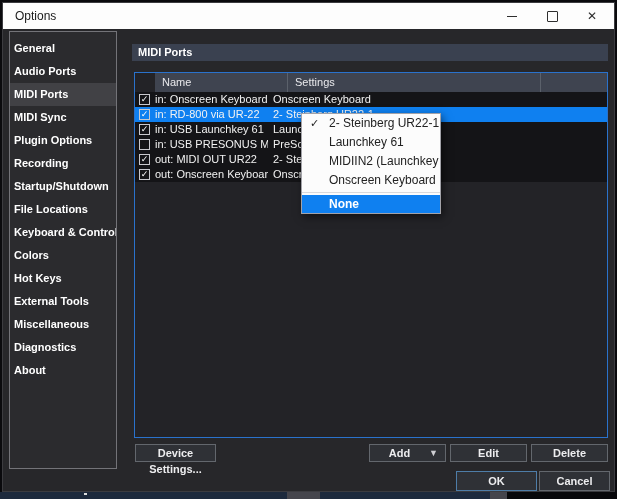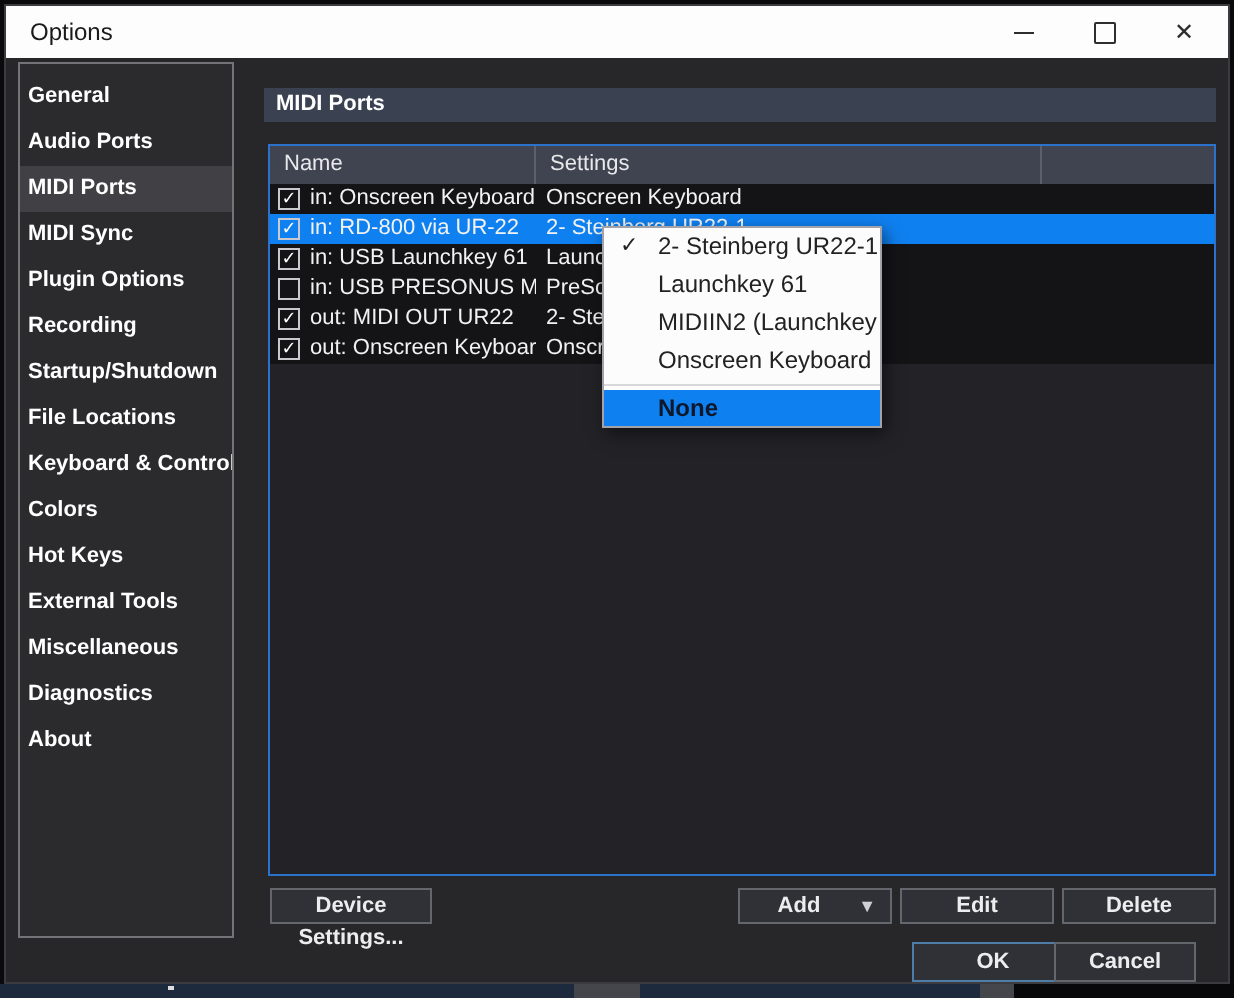--- a/index.html
+++ b/index.html
@@ -24,51 +24,51 @@
            white-space:nowrap;overflow:hidden;}
   .sb-item.selected{background:#414145;}
 
   
   .section-header{position:absolute;left:129px;top:41px;width:476px;height:17px;background:#3a4150;
                   color:#fff;font-weight:bold;font-size:11px;line-height:17px;padding-left:6px;box-sizing:border-box;}
 
   .table{position:absolute;left:131px;top:69px;width:474px;height:366px;border:1px solid #2a72cc;
          background:#232327;box-sizing:border-box;overflow:hidden;}
   .t-header{display:grid;grid-template-columns:133px 253px 1fr;height:19px;background:#3f4450;
-            color:#e9e9ec;font-size:11px;line-height:19px;}
+            color:#e9e9ec;font-size:11px;line-height:19px;margin-left:20px;}
   .hcell{padding-left:7px;border-right:1px solid #5b616b;box-sizing:border-box;overflow:hidden;white-space:nowrap;}
   .hcell:last-child{border-right:none;}
   .t-row{display:grid;grid-template-columns:133px 253px 1fr;height:15px;background:#141417;color:#f2f2f2;
          font-size:11px;line-height:15px;white-space:nowrap;}
   .t-row.selected{background:#0f80f0;}
   .name-cell{display:flex;align-items:center;overflow:hidden;padding-left:4px;}
   .cb{width:9px;height:9px;border:1px solid #c9c9ce;margin-right:5px;flex:0 0 auto;font-size:9px;
       line-height:9px;color:#fff;text-align:center;box-sizing:content-box;}
   .settings-cell{padding-left:5px;overflow:hidden;}
 
   
   .menu{position:absolute;left:298px;top:110px;width:140px;background:#fcfcfc;border:1px solid #a2a2a8;
         box-shadow:2px 3px 8px rgba(0,0,0,.5);z-index:10;box-sizing:border-box;}
   .menu-item{height:19px;line-height:19px;position:relative;padding-left:27px;font-size:12px;color:#222;
              white-space:nowrap;overflow:hidden;}
   .menu-check{position:absolute;left:8px;top:0;font-size:11px;color:#222;}
   .menu-sep{height:1px;background:#d9d9dc;margin:2px 0;}
-  .menu-none{height:18px;line-height:18px;background:#0f80f0;color:#0f172a;padding-left:27px;font-size:12px;
+  .menu-none{height:18px;line-height:18px;background:#0f80f0;color:#ffffff;padding-left:27px;font-size:12px;
              font-weight:bold;}
 
   
   .btn{position:absolute;background:#2f3136;border:1px solid #63676d;color:#ededef;font-size:11px;
        font-weight:bold;text-align:center;box-sizing:border-box;cursor:default;}
   .btn-device{left:132px;top:441px;width:81px;height:18px;line-height:16px;text-align:center;}
   .btn-add{left:366px;top:441px;width:77px;height:18px;line-height:16px;padding-right:16px;}
   .btn-add .chev{position:absolute;right:7px;top:0;line-height:16px;font-size:9px;font-weight:normal;color:#cfcfd4;}
   .btn-edit{left:447px;top:441px;width:77px;height:18px;line-height:16px;}
   .btn-delete{left:528px;top:441px;width:77px;height:18px;line-height:16px;}
   .btn-ok{left:453px;top:468px;width:81px;height:20px;line-height:18px;border-color:#4e7da8;}
-  .btn-cancel{left:524px;top:468px;width:71px;height:20px;line-height:18px;}
+  .btn-cancel{left:536px;top:468px;width:71px;height:20px;line-height:18px;}
 
   
   .bottomstrip{position:absolute;left:0;top:492px;width:617px;height:7px;background:#08080b;}
   .strip-navy{position:absolute;left:0;top:0;width:490px;height:7px;background:#1d2a3d;}
   .strip-gray1{position:absolute;left:287px;top:0;width:33px;height:7px;background:#45454c;}
   .strip-gray2{position:absolute;left:490px;top:0;width:17px;height:7px;background:#45454c;}
   .strip-dot{position:absolute;left:84px;top:1px;width:3px;height:2px;background:#ddd;}
 </style>
 </head>
 <body>

